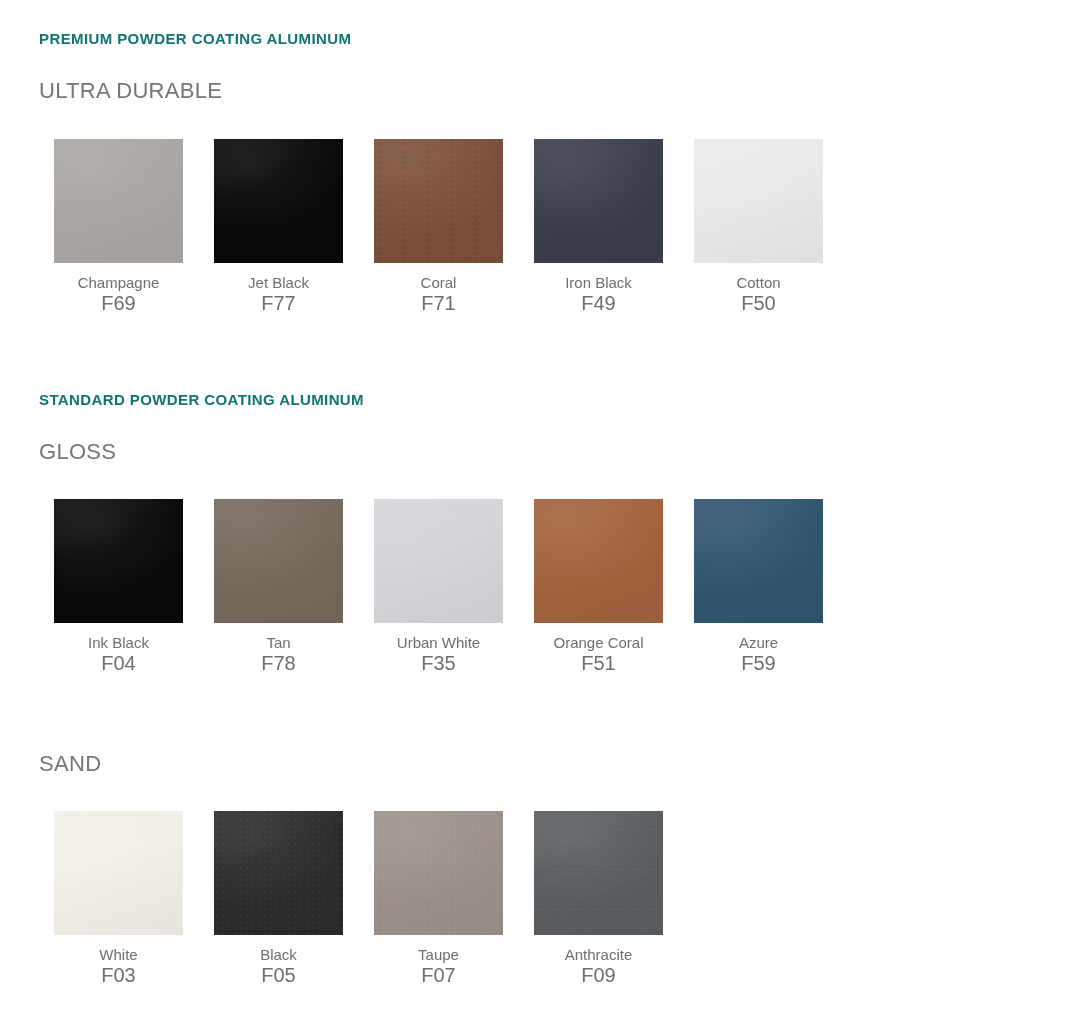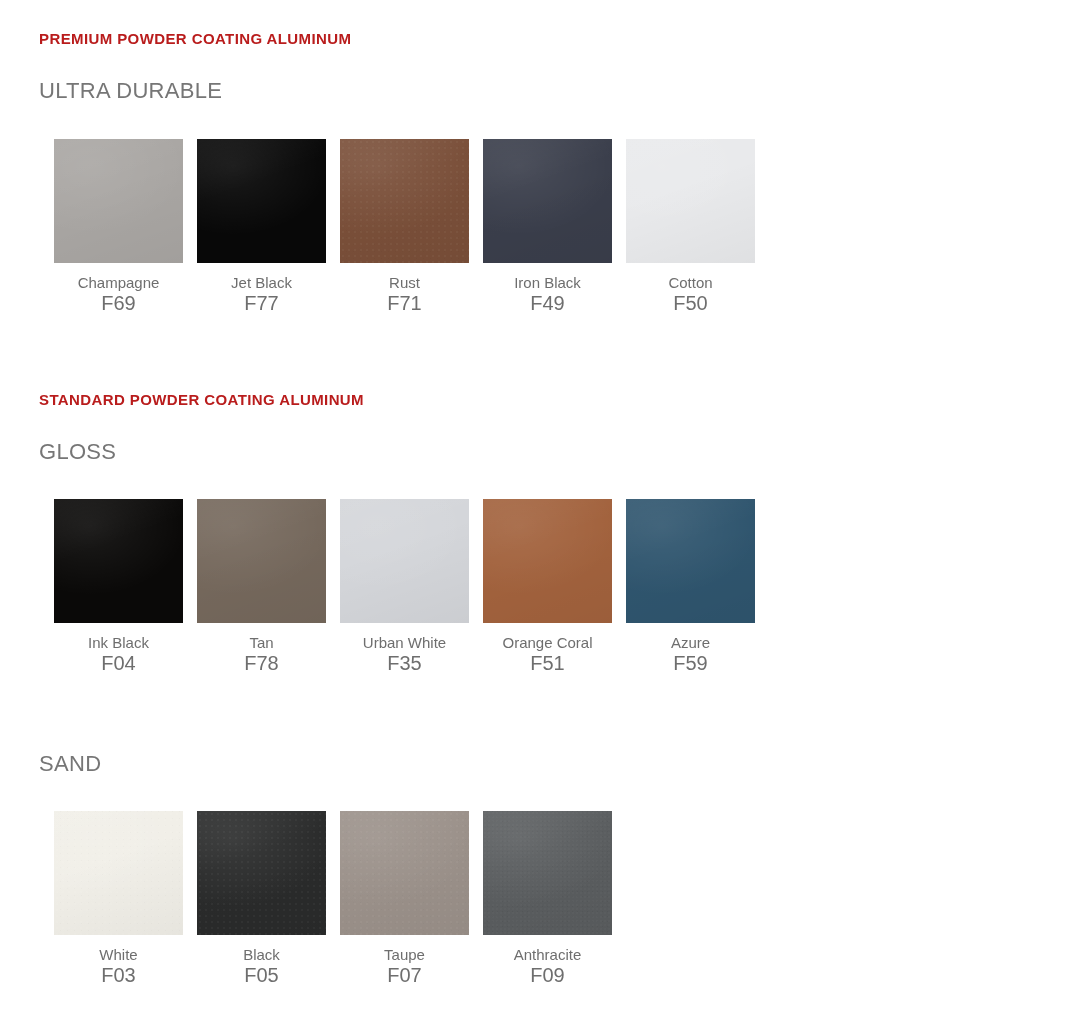--- a/index.html
+++ b/index.html
@@ -15,21 +15,21 @@
     font-family: "Liberation Sans", sans-serif;
     color: #6a6a6a;
     overflow: hidden;
   }
   .section-title {
     position: absolute;
     left: 39px;
     font-size: 15px;
     font-weight: bold;
     letter-spacing: 0.4px;
-    color: #b91c1c;
+    color: #0f766e;
     white-space: nowrap;
   }
   .group-title {
     position: absolute;
     left: 39px;
     font-size: 22px;
     font-weight: normal;
     letter-spacing: 0.3px;
     color: #767676;
     white-space: nowrap;
@@ -38,21 +38,21 @@
   
   .swatch-row {
     position: absolute;
     left: 54px;
     top: 0;
     display: flex;
     flex-direction: row;
   }
   .swatch-cell {
     width: 129px;
-    margin-right: 14px;
+    margin-right: 31px;
     display: flex;
     flex-direction: column;
     align-items: center;
   }
   .swatch-cell:last-child { margin-right: 0; }
 
   .swatch-chip {
     width: 129px;
     height: 124px;
     position: relative;
@@ -123,21 +123,21 @@
         <div class="swatch-name">Champagne</div>
         <div class="swatch-code">F69</div>
       </div>
       <div class="swatch-cell">
         <div class="swatch-chip" style="background-color: rgb(8, 8, 8);"></div>
         <div class="swatch-name">Jet Black</div>
         <div class="swatch-code">F77</div>
       </div>
       <div class="swatch-cell">
         <div class="swatch-chip grain-soft" style="background-color: rgb(122, 79, 57);"></div>
-        <div class="swatch-name">Rust</div>
+        <div class="swatch-name">Coral</div>
         <div class="swatch-code">F71</div>
       </div>
       <div class="swatch-cell">
         <div class="swatch-chip" style="background-color: rgb(58, 62, 75);"></div>
         <div class="swatch-name">Iron Black</div>
         <div class="swatch-code">F49</div>
       </div>
       <div class="swatch-cell">
         <div class="swatch-chip" style="background-color: rgb(233, 234, 236);"></div>
         <div class="swatch-name">Cotton</div>

